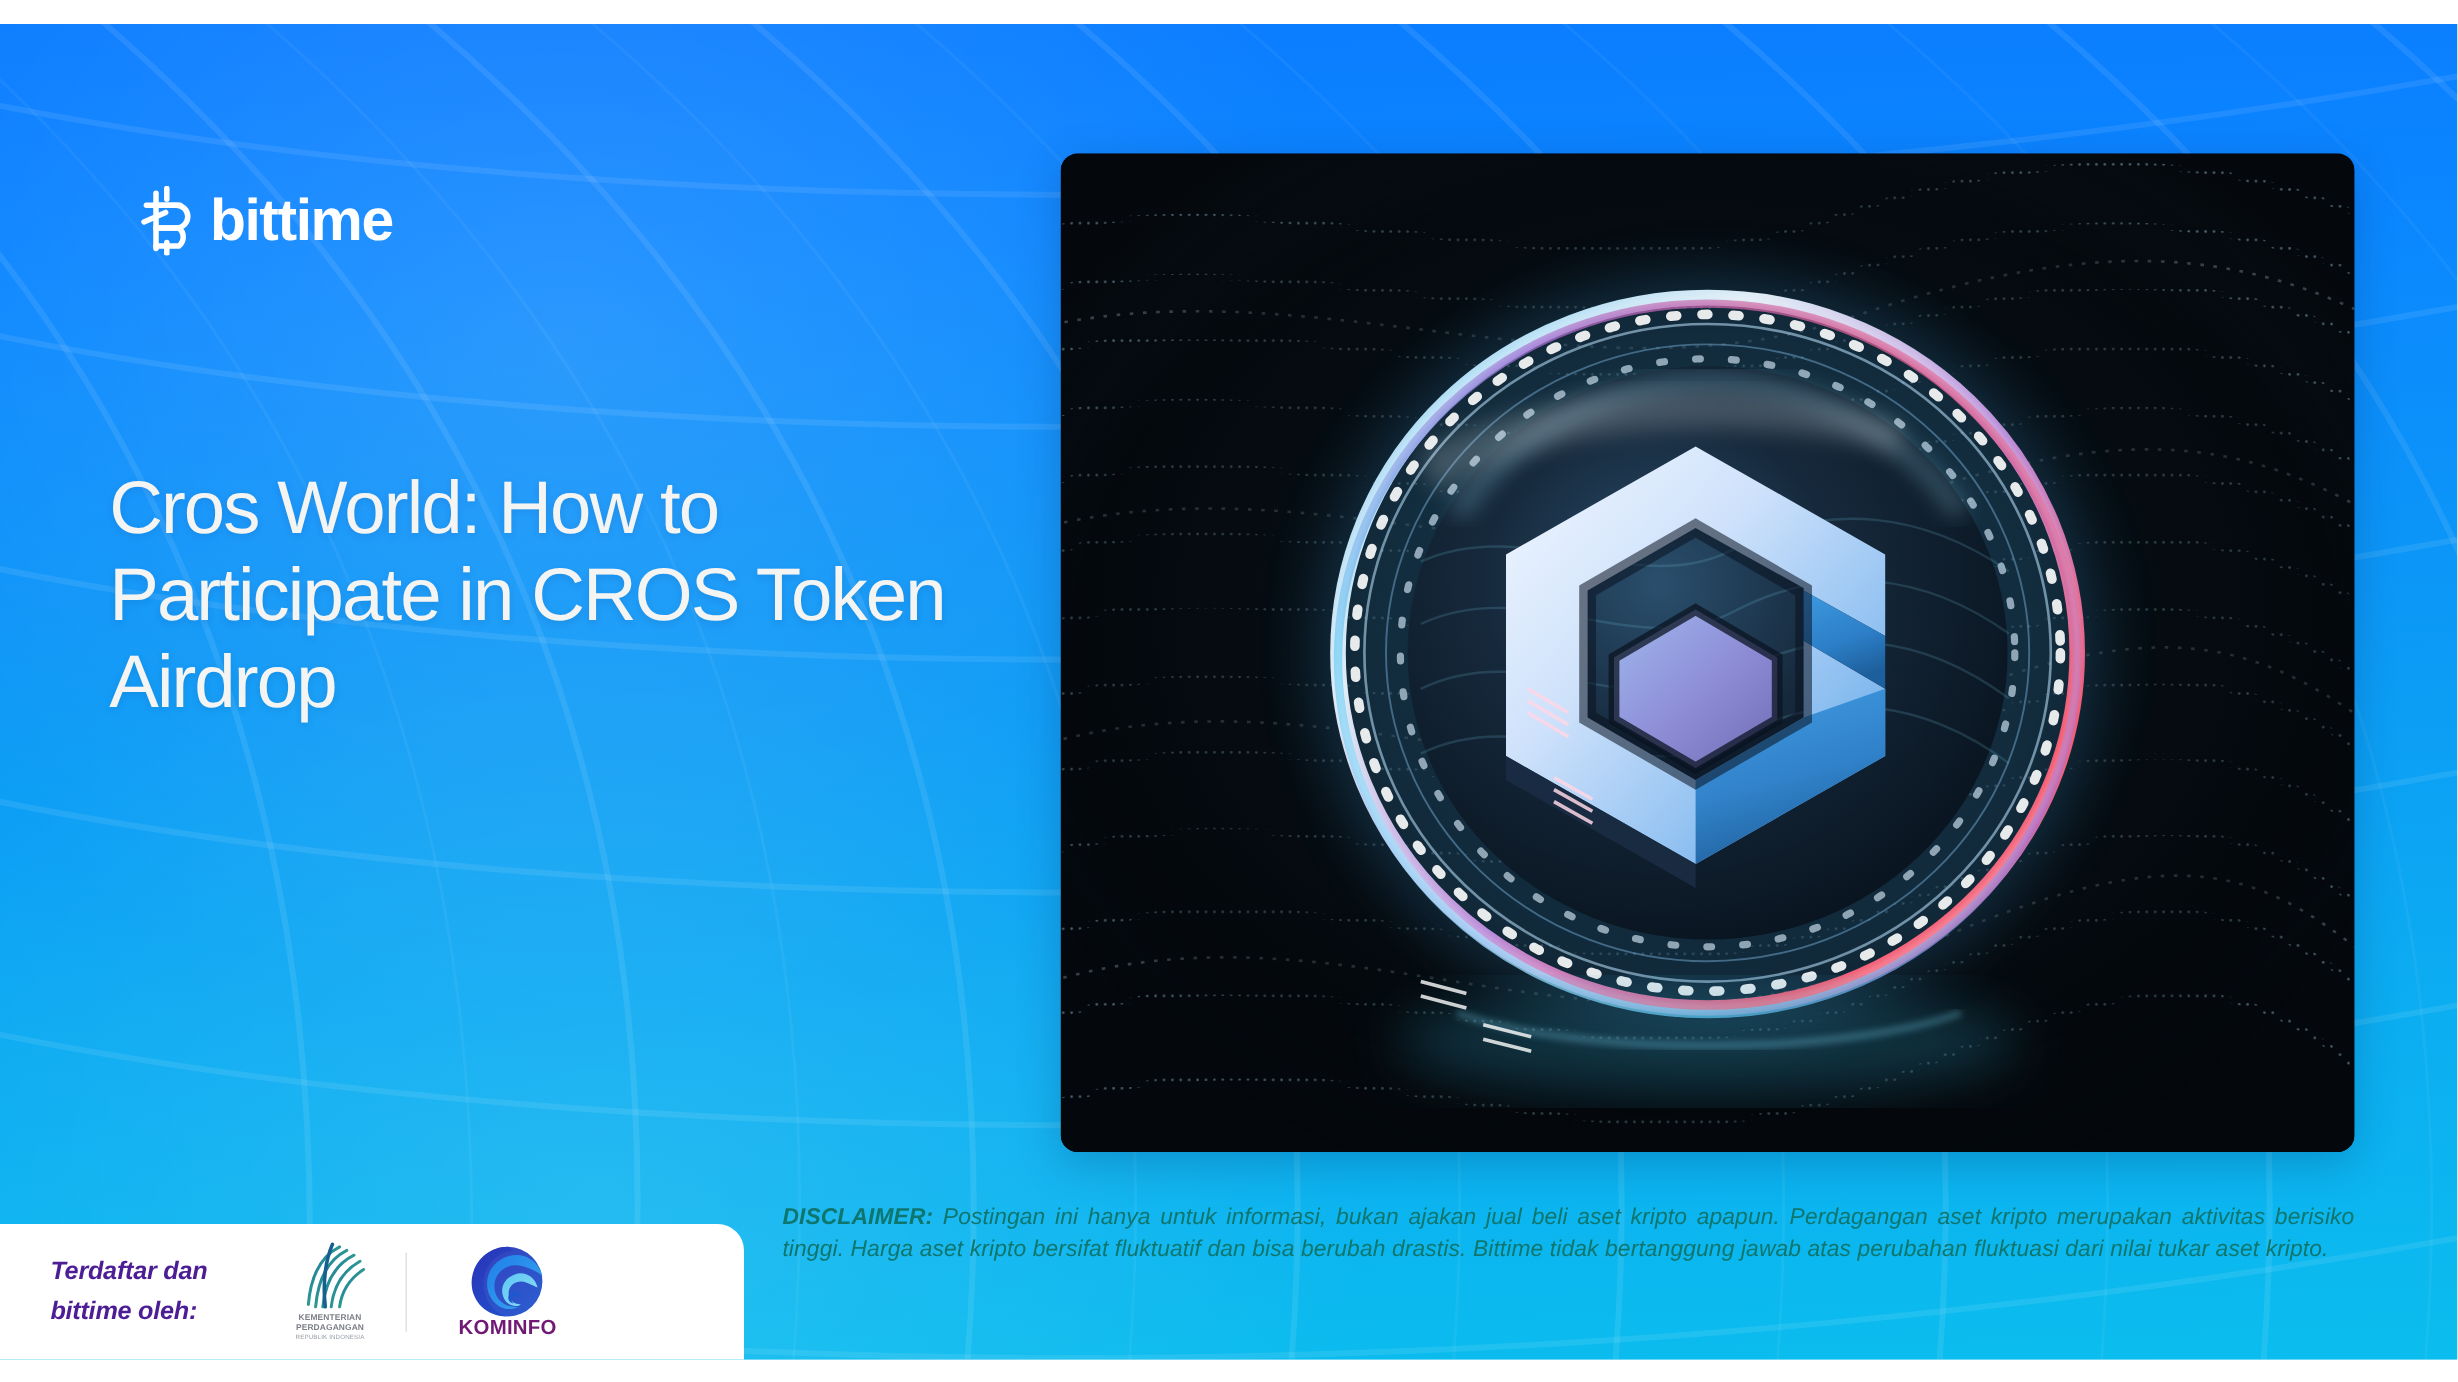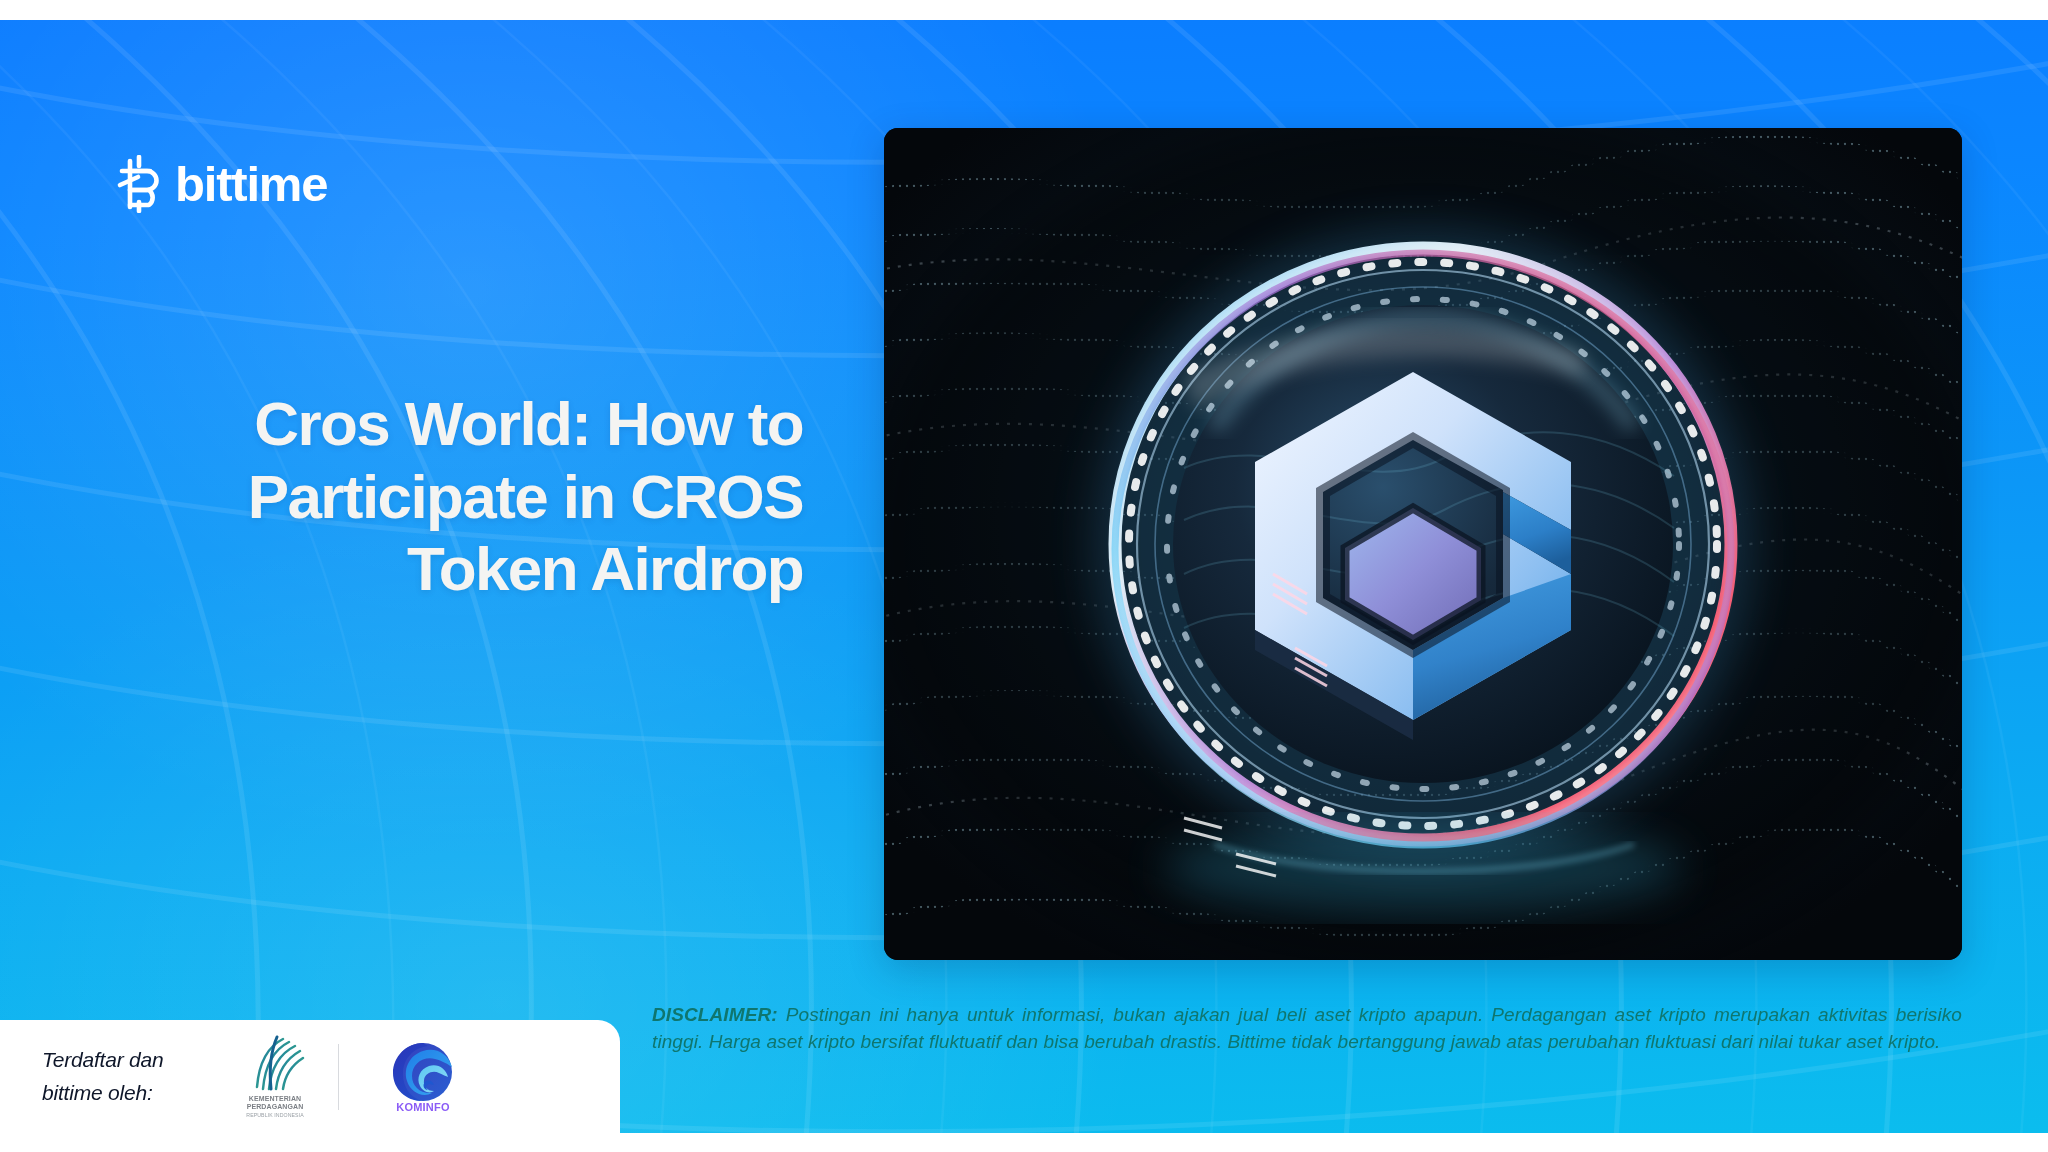--- a/index.html
+++ b/index.html
@@ -60,26 +60,26 @@
     font-size:49px;
     font-weight:700;
     letter-spacing:-1.2px;
     line-height:1;
     font-family:"Liberation Sans", sans-serif;
   }
 
   
   .headline {
     position:absolute;
-    left:103px; top:368px;
+    left:91px; top:368px;
     width:700px;
-    text-align:right;
+    text-align:left;
     color:#f4f4f2;
     font-size:62px;
-    font-weight:700;
+    font-weight:400;
     line-height:1.17;
     letter-spacing:-1.6px;
     text-shadow:0 2px 6px rgba(0,50,110,.13);
     font-family:"Liberation Sans", sans-serif;
   }
 
   
   .hero {
     position:absolute;
     left:884px; top:108px;
@@ -111,23 +111,23 @@
     position:absolute;
     left:0; top:1000px;
     width:620px; height:113px;
     background:#ffffff;
     border-top-right-radius:22px;
     display:flex; align-items:center;
     padding-left:42px;
     gap:0;
   }
   .badge-text {
-    color:#0f172a;
+    color:#4c1d95;
     font-size:21px;
-    font-weight:400;
+    font-weight:700;
     font-style:italic;
     line-height:1.55;
     letter-spacing:-.2px;
     width:178px;
     flex:none;
     font-family:"Liberation Sans", sans-serif;
   }
   .kemendag { width:110px; flex:none; display:flex; flex-direction:column; align-items:center; gap:2px; }
   .kemendag svg { display:block; }
   .kemendag .caption {
@@ -143,21 +143,21 @@
     letter-spacing:-1.1px; line-height:1;
     font-family:"Liberation Sans", sans-serif;
   }
   .bappebti .bsub {
     font-size:9.4px; color:#6f7479; line-height:1.3; margin-top:4px;
     font-family:"Liberation Sans", sans-serif;
   }
   .kominfo { flex:none; width:108px; margin-left:14px; display:flex; flex-direction:column; align-items:center; }
   .kominfo svg { display:block; }
   .kominfo .kname {
-    font-size:11px; font-weight:700; color:#8b5cf6;
+    font-size:17px; font-weight:700; color:#701a75;
     letter-spacing:.2px; margin-top:-2px;
     font-family:"Liberation Sans", sans-serif;
   }
 </style>
 </head>
 <body>
 
 <div id="stage">
 
   <div class="backdrop">

